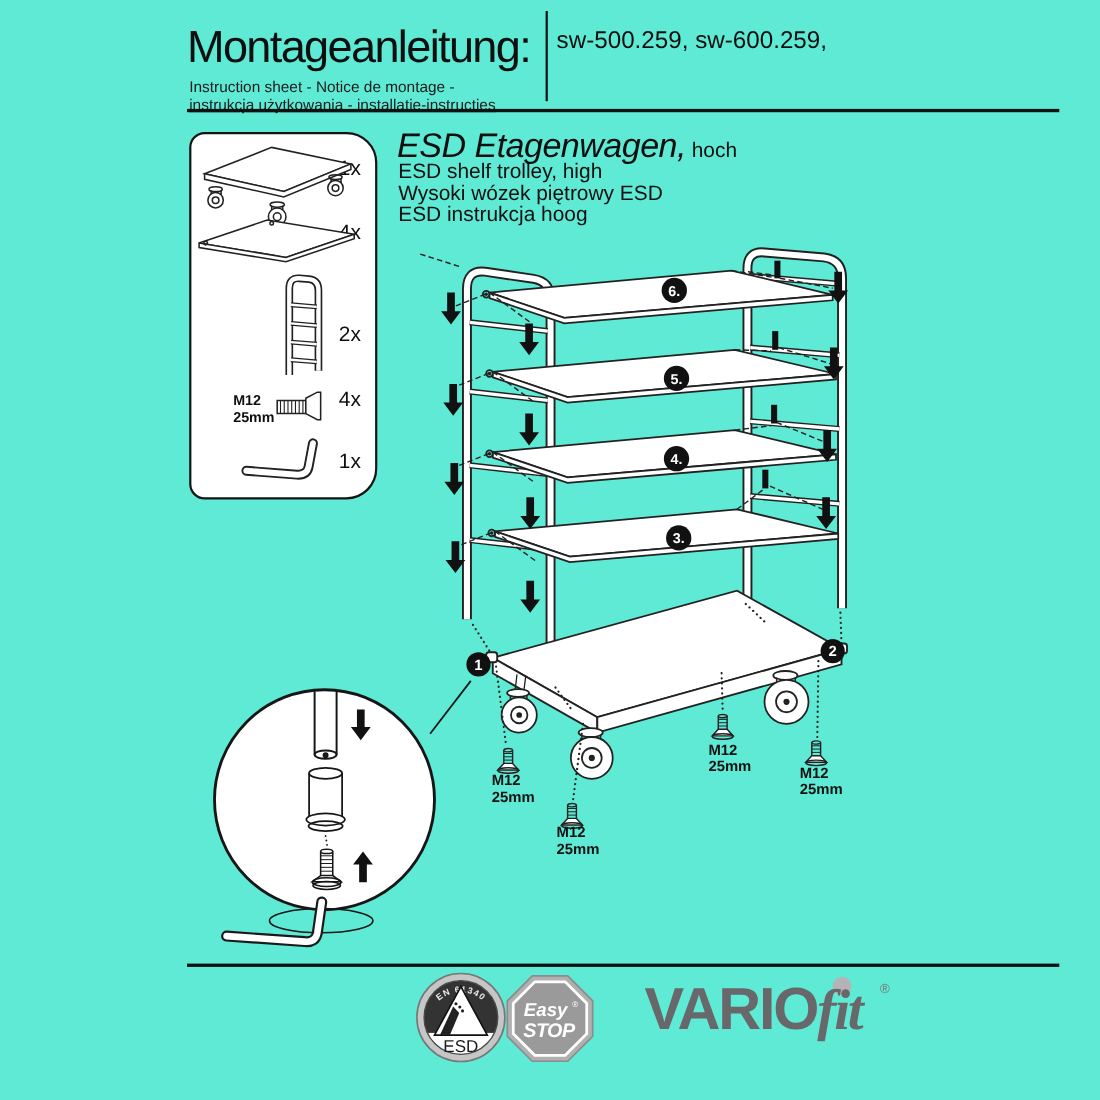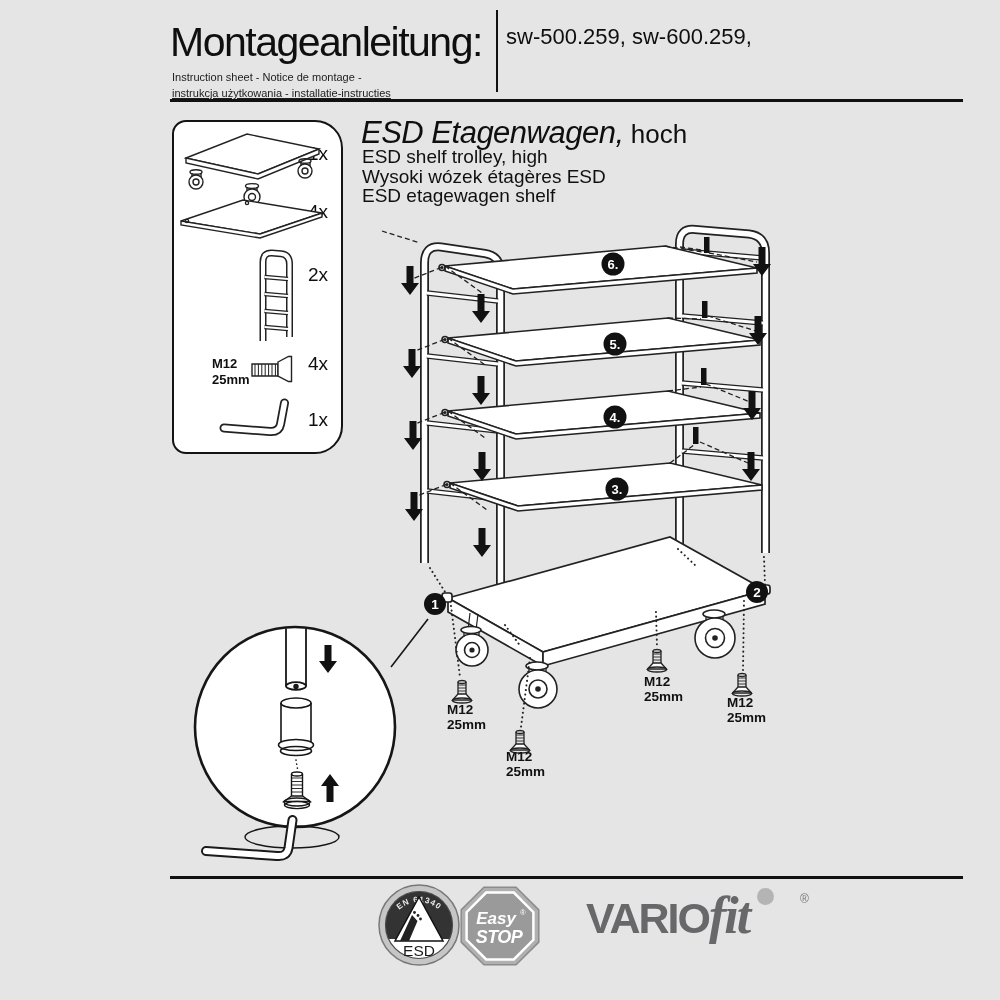--- a/index.html
+++ b/index.html
@@ -1,32 +1,32 @@
 <!DOCTYPE html>
 <html><head>
 <meta charset="utf-8">
 <style>
   html,body{margin:0;padding:0;background:#fff;}
-  #page{position:relative;width:1000px;height:1000px;background:#e5e5e5;overflow:hidden;
+  #page{position:relative;width:1000px;height:1000px;background:#5eead4;overflow:hidden;
         font-family:"Liberation Sans", sans-serif;color:#111;}
   .abs{position:absolute;}
   .h1{font-size:41px;letter-spacing:-1.5px;font-weight:400;color:#0f0f0f;white-space:nowrap;}
-  .sub{font-size:11px;color:#1c1c1c;white-space:nowrap;}
+  .sub{font-size:14px;color:#1c1c1c;white-space:nowrap;}
   .pnum{font-size:22px;line-height:22.5px;color:#0f0f0f;white-space:nowrap;}
   .vdiv{width:2px;background:#111;}
   .rule{background:#111;}
   .ptitle-big{font-size:31px;letter-spacing:-0.5px;color:#0f0f0f;font-style:italic;}
-  .ptitle-small{font-size:26px;color:#0f0f0f;}
+  .ptitle-small{font-size:19px;color:#0f0f0f;}
   .psub{font-size:19px;line-height:19.6px;color:#101010;white-space:nowrap;}
   #parts-box{border:2.5px solid #141414;border-radius:14px 28px 28px 14px;background:#fff;}
   .qty{font-size:19px;font-weight:500;color:#0f0f0f;}
   .m12{font-size:13px;font-weight:600;color:#0f0f0f;white-space:nowrap;}
   svg text{font-family:"Liberation Sans", sans-serif;}
   .brand{white-space:nowrap;}
-  .brand .vario{font-size:43px;font-weight:700;color:#68686b;letter-spacing:-2px;margin-top:15px;}
+  .brand .vario{font-size:54px;font-weight:700;color:#68686b;letter-spacing:-2px;margin-top:15px;}
   .brand .fit{font-family:Liberation Serif, serif;font-style:italic;font-size:52px;
               font-weight:700;color:#68686b;letter-spacing:-2px;}
   .brand-dot{width:17px;height:17px;border-radius:50%;background:#b4b4b7;}
   .brand-reg{font-size:12px;color:#77777a;}
 </style>
 </head>
 <body>
 
 <div id="page">
 
@@ -37,28 +37,28 @@
   <div class="abs pnum" style="left:506px;top:26px;">
     <div>sw-500.259, sw-600.259,</div>
   </div>
   <div class="abs rule" style="left:170px;top:99px;width:793px;height:3px;"></div>
 
   <div class="abs" style="left:361px;top:115px;">
     <span class="ptitle-big">ESD Etagenwagen,</span><span class="ptitle-small"> hoch</span>
   </div>
   <div class="abs psub" style="left:362px;top:147px;">
     <div>ESD shelf trolley, high</div>
-    <div>Wysoki wózek étagères ESD</div>
-    <div>ESD etagewagen shelf</div>
+    <div>Wysoki wózek piętrowy ESD</div>
+    <div>ESD instrukcja hoog</div>
   </div>
 
   <div id="parts-box" class="abs" style="left:172px;top:120px;width:167px;height:330px;"></div>
   <div class="abs qty" style="left:308px;top:143px;">1x</div>
   <div class="abs qty" style="left:308px;top:201px;">4x</div>
-  <div class="abs qty" style="left:308px;top:264px;">2x</div>
+  <div class="abs qty" style="left:308px;top:294px;">2x</div>
   <div class="abs qty" style="left:308px;top:353px;">4x</div>
   <div class="abs qty" style="left:308px;top:409px;">1x</div>
   <div class="abs m12" style="left:212px;top:356px;">M12</div>
   <div class="abs m12" style="left:212px;top:372px;">25mm</div>
 
   <svg class="abs" style="left:0;top:0;" width="1000" height="1000" viewBox="0 0 1000 1000">
     <defs>
       <clipPath id="detail-clip">
           <circle cx="295" cy="727" r="99"></circle>
         </clipPath>

